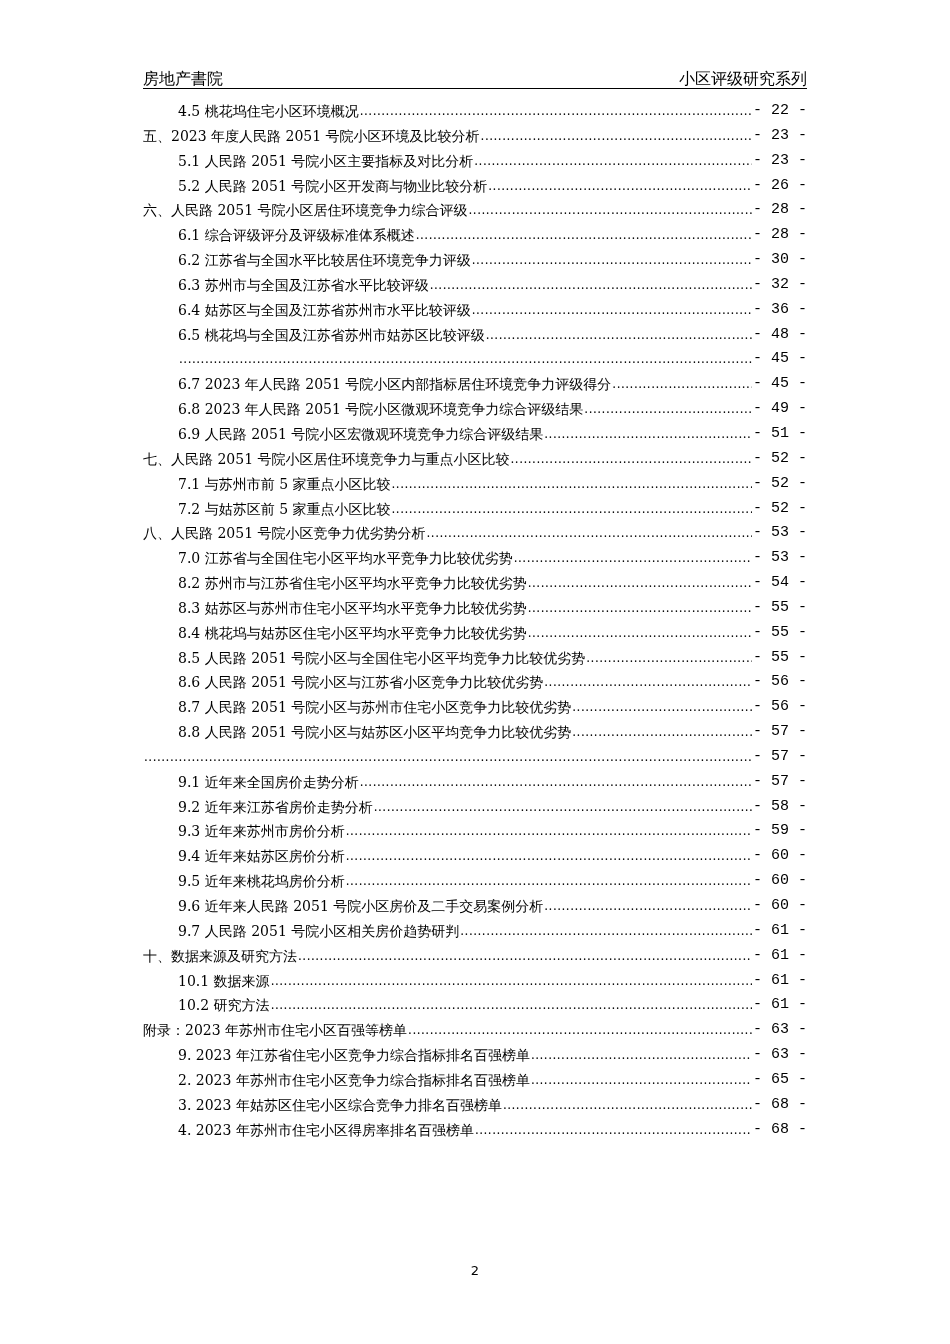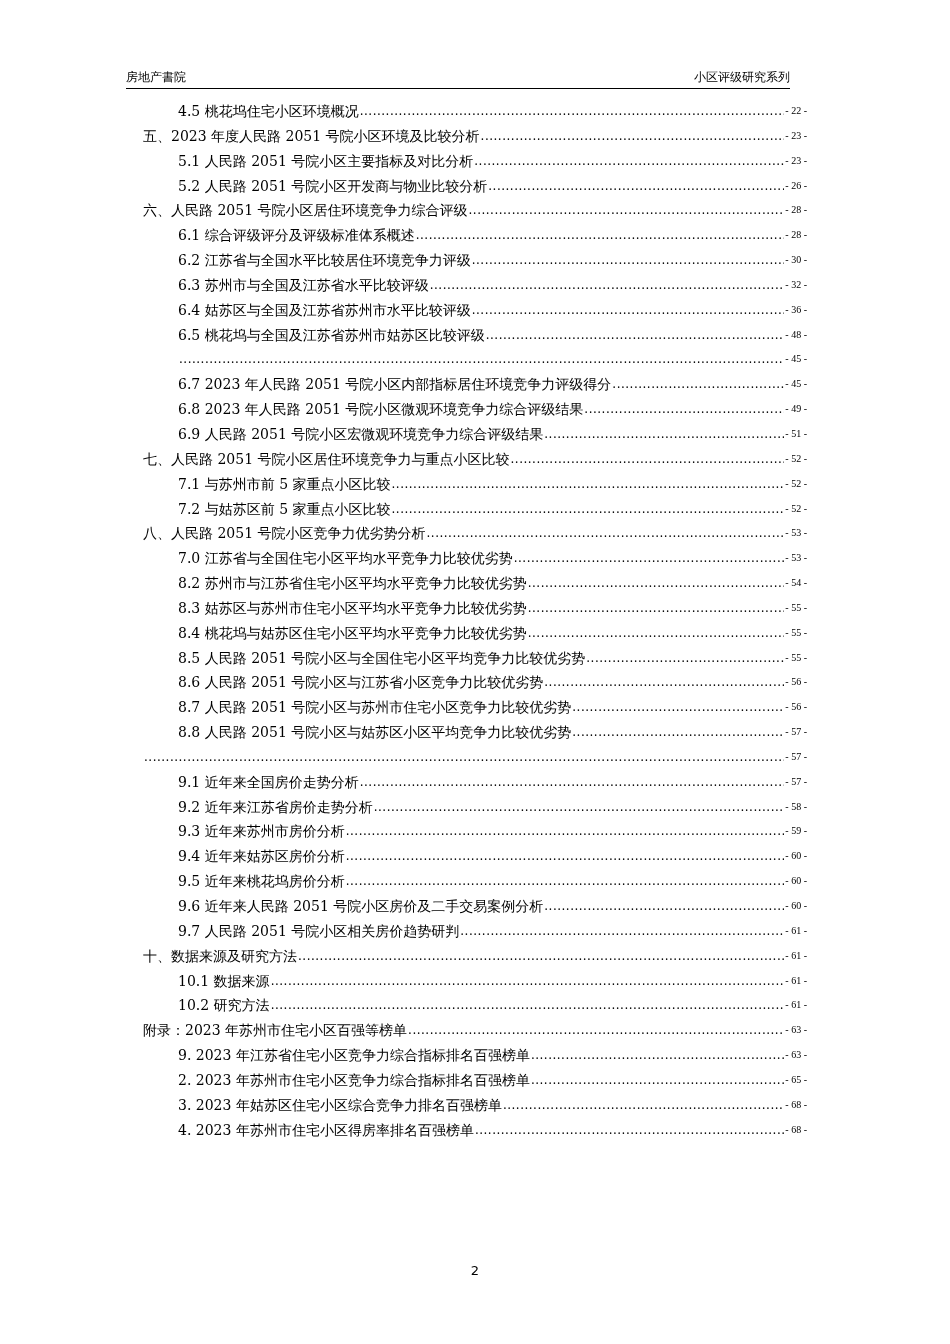--- a/index.html
+++ b/index.html
@@ -1,41 +1,41 @@
 <!DOCTYPE html>
 <html><head>
 <meta charset="utf-8">
 <style>
   html, body { margin: 0; padding: 0; background: #ffffff; }
   body {
     width: 950px; height: 1344px; position: relative; overflow: hidden;
     font-family: "DejaVu Serif", serif; color: #000;
   }
   .header {
-    position: absolute; left: 126px; top: 66px; width: 664px; height: 22px;
+    position: absolute; left: 143px; top: 66px; width: 664px; height: 22px;
     border-bottom: 1.5px solid #000;
-    font-family: "DejaVu Sans", sans-serif; font-size: 12px;
+    font-family: "DejaVu Sans", sans-serif; font-size: 16px;
   }
   .header .left { position: absolute; left: 0; top: 3px; }
   .header .right { position: absolute; right: 0; top: 3px; }
   .toc { position: absolute; left: 143px; top: 99px; width: 664px; }
   .toc-row {
     display: flex; align-items: flex-start; height: 24.85px;
     font-size: 14px; line-height: 24.85px; white-space: nowrap;
   }
   .toc-row.level-2 { padding-left: 35px; }
   .toc-row .label { flex: 0 0 auto; }
   .toc-row .leader {
     flex: 1 1 auto; overflow: hidden; margin: 0 1px;
     font-size: 12px; letter-spacing: 0.5px; color: #000;
   }
   .toc-row .leader::before {
     content: "................................................................................................................................................................................................................................................";
   }
-  .toc-row .page { flex: 0 0 auto; font-family: Liberation Serif, serif; font-size: 10px; }
+  .toc-row .page { flex: 0 0 auto; font-family: Liberation Mono, monospace; font-size: 15px; }
   .page-number {
     position: absolute; left: 0; width: 950px; top: 1263px; text-align: center;
     font-family: "DejaVu Sans", sans-serif; font-size: 13px;
   }
 </style>
 </head>
 <body>
 
 <div class="header">
   <span class="left">房地产書院</span>

